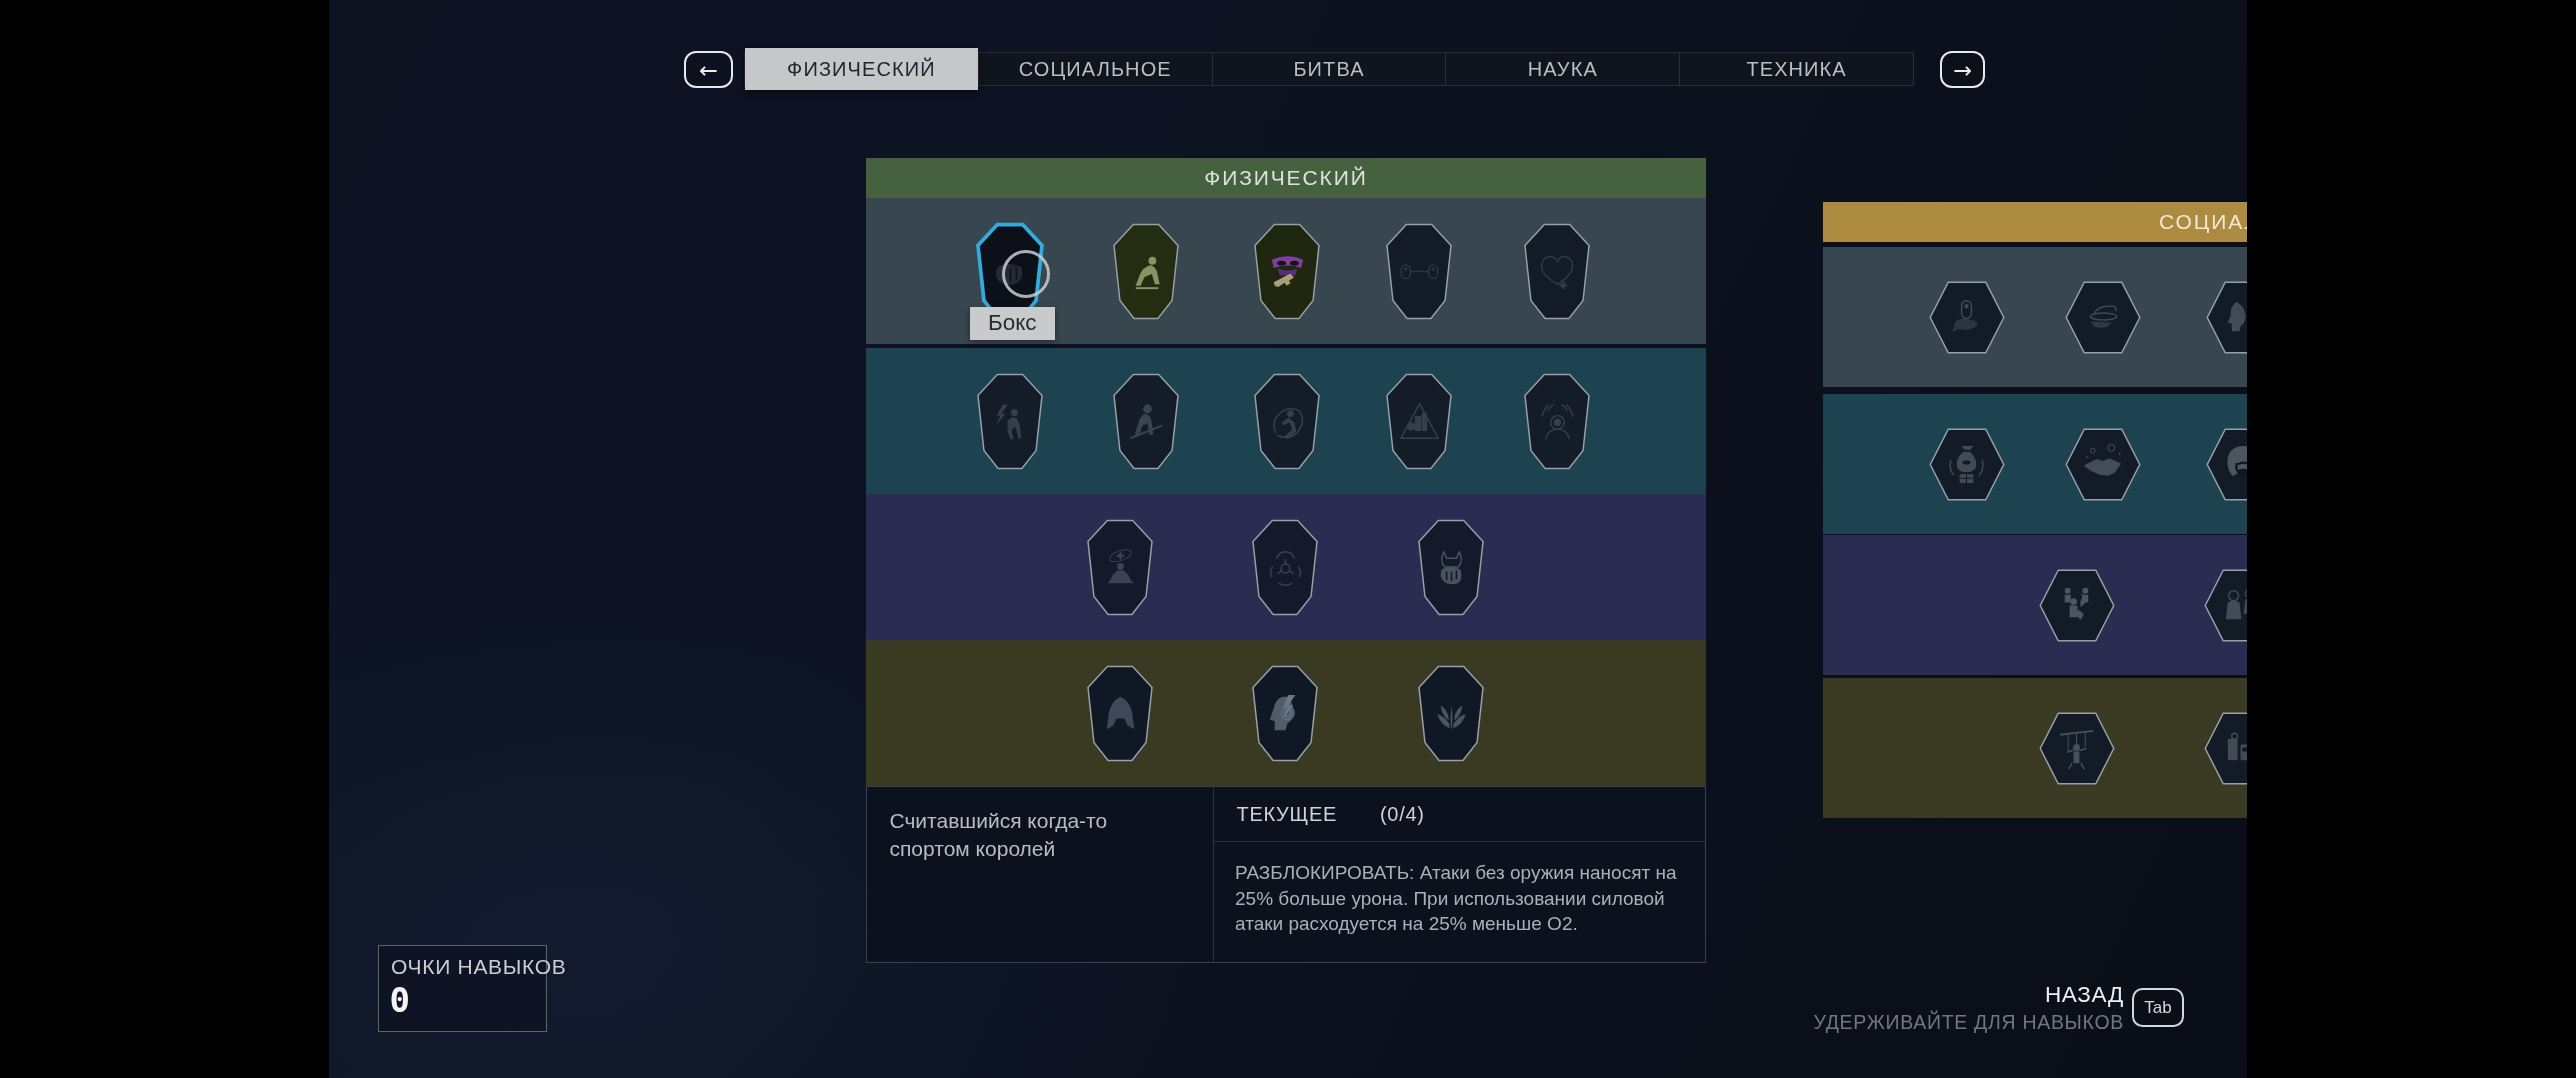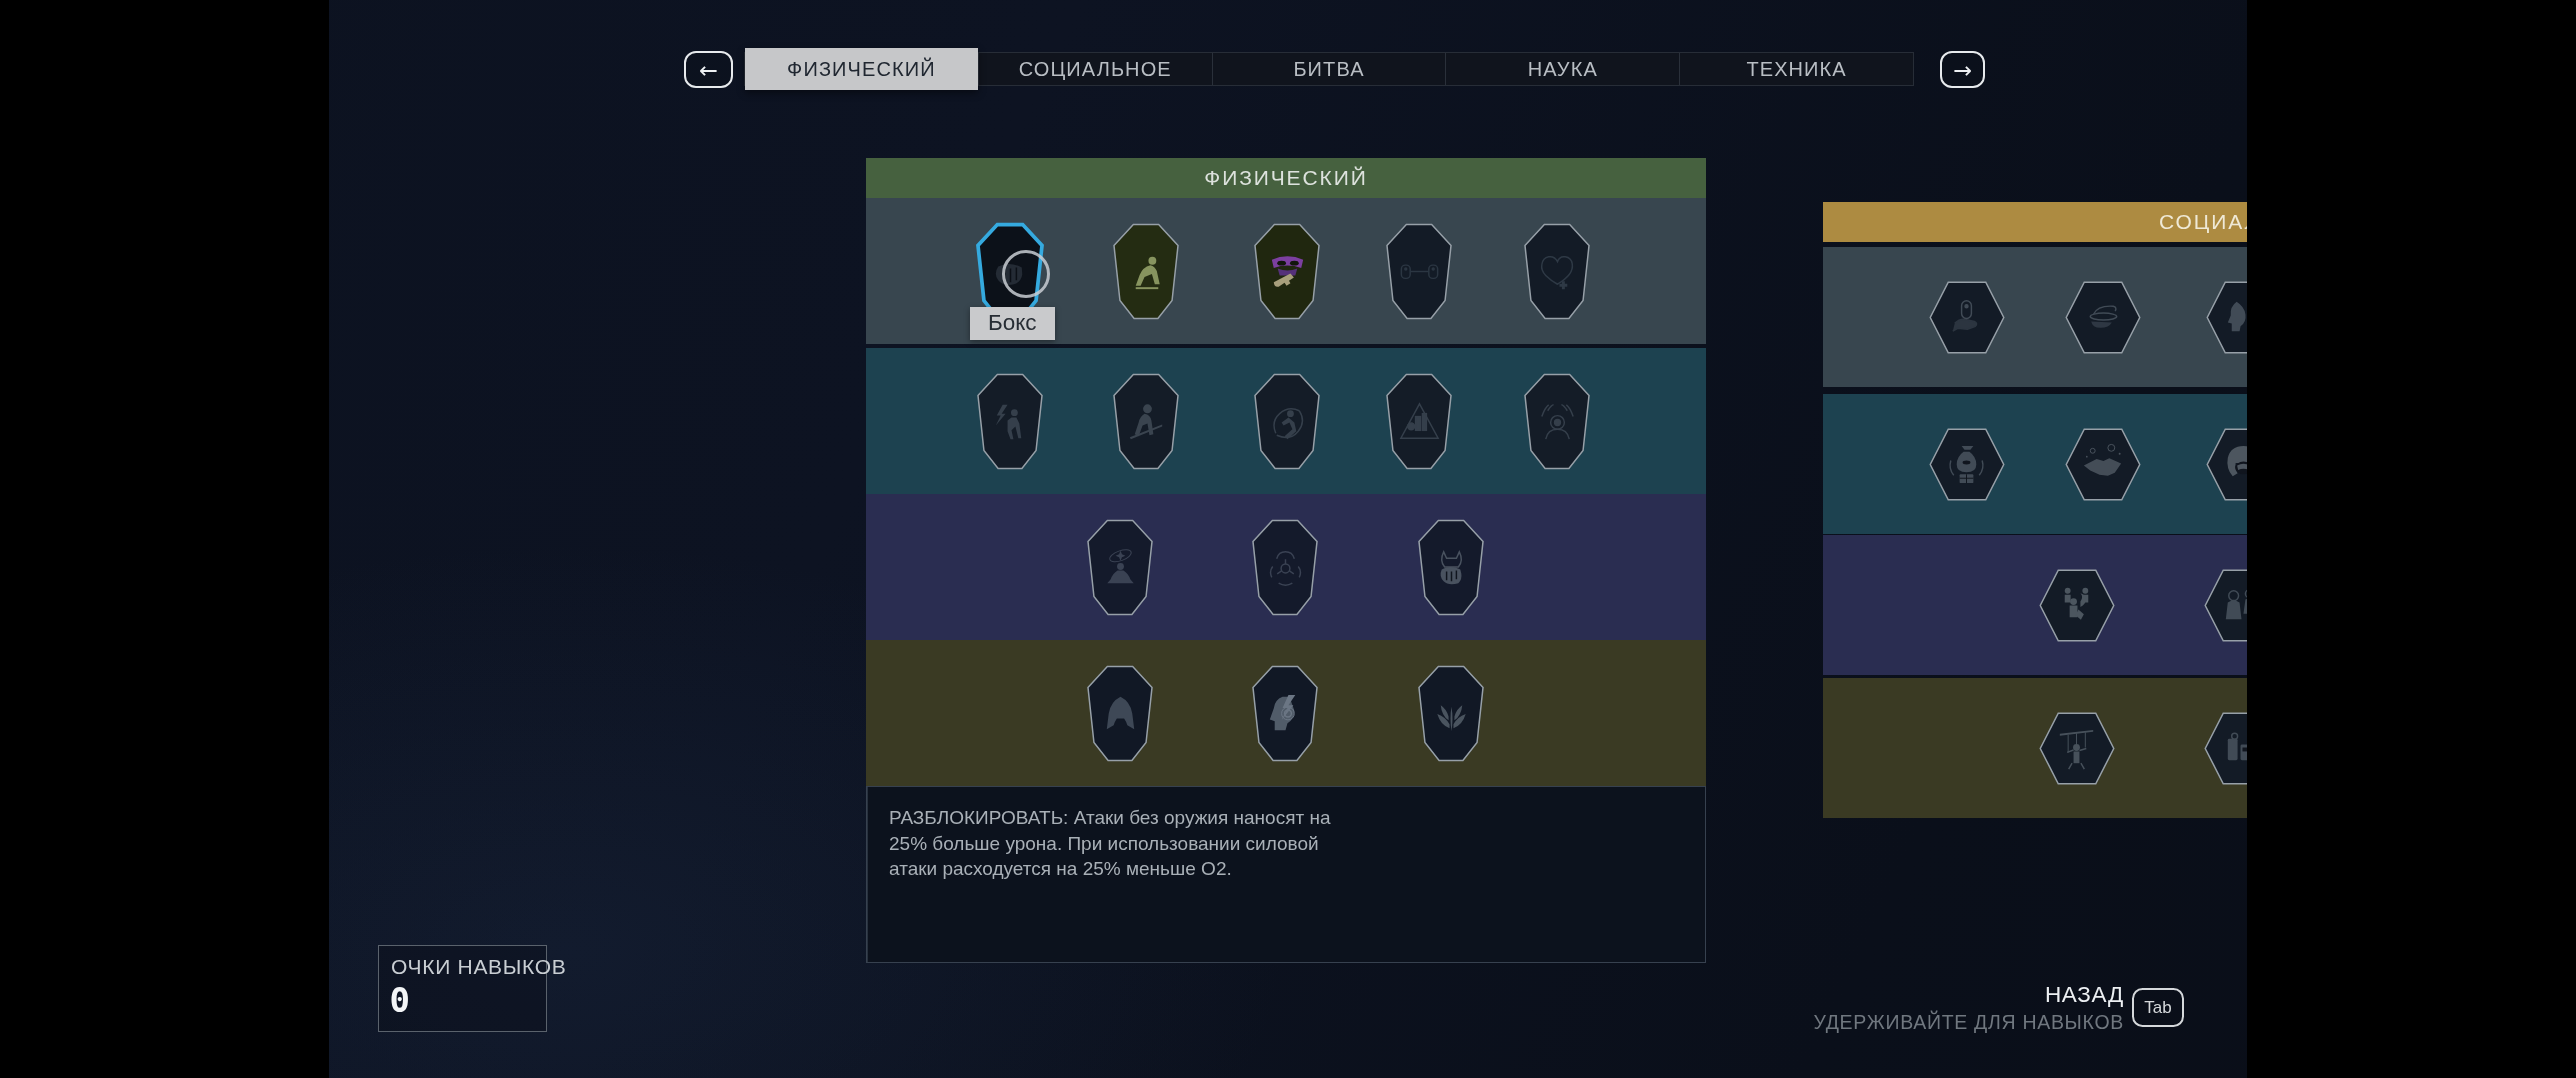--- a/index.html
+++ b/index.html
@@ -431,21 +431,26 @@
               <rect x="48" y="42" width="30" height="32" rx="3"></rect>
               <circle cx="36" cy="25" r="6" fill="none" stroke="currentColor" stroke-width="3"></circle>
               <rect x="52" y="48" width="10" height="8" fill="#10151e"></rect>
             </g>
           </svg>
         </div>
       </div>
     </section>
 
   <div id="infoPanel">
+    <div id="infoLeft">Считавшийся когда-то спортом королей</div>
     <div id="infoRight">
+      <div id="currentRow">
+        <span>ТЕКУЩЕЕ</span>
+        <span id="currentRank">(0/4)</span>
+      </div>
       <div id="unlockText">РАЗБЛОКИРОВАТЬ: Атаки без оружия наносят на 25% больше урона. При использовании силовой атаки расходуется на 25% меньше O2.</div>
     </div>
   </div>
 
   <div id="skillPoints">
     <div id="skillPointsLabel">ОЧКИ НАВЫКОВ</div>
     <div id="skillPointsValue">0</div>
   </div>
 
   <div id="footer">

